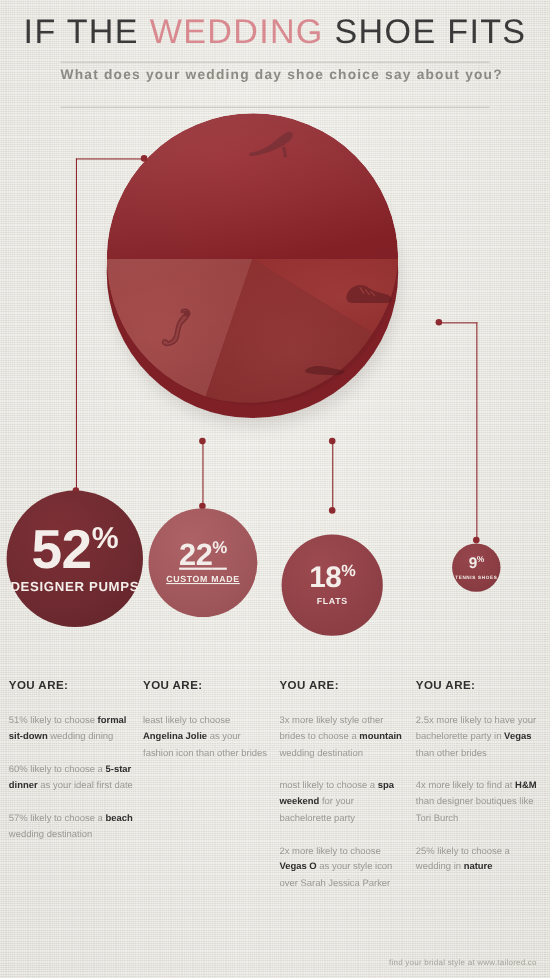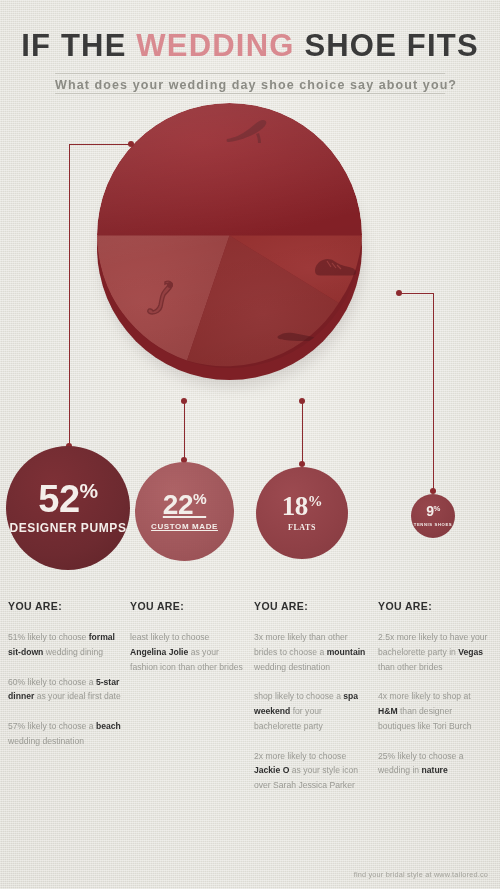--- a/index.html
+++ b/index.html
@@ -15,35 +15,35 @@
     background:
       repeating-linear-gradient(0deg, rgba(255,255,255,0.32) 0px, rgba(255,255,255,0.32) 1px, rgba(0,0,0,0.012) 1px, rgba(0,0,0,0.012) 2px),
       repeating-linear-gradient(90deg, rgba(255,255,255,0.20) 0px, rgba(255,255,255,0.20) 1px, rgba(0,0,0,0.010) 1px, rgba(0,0,0,0.010) 2px),
       radial-gradient(ellipse at 50% 30%, #eceae3 0%, #e4e3dc 55%, #dedcd4 100%);
   }
 
   
   #header { position:absolute; top:0; left:0; width:500px; }
   #title {
     text-align:center;
-    margin-top:28px;
+    margin-top:11px;
     font-size:31px;
     letter-spacing:1.2px;
-    font-weight:700;
+    font-weight:400;
     color:#3a3a3a;
     white-space:nowrap;
   }
   #title .accent { color:#d98a90; }
   #subtitle-wrap {
     margin:16px auto;
     width:390px;
     margin-top:9px;
     border-top:1px solid #c6c5bd;
     border-bottom:1px solid #c6c5bd;
-    padding:4px 0 1px 0;
+    padding:4px 0 22px 0;
   }
   #subtitle {
     text-align:center;
     font-size:12.5px;
     letter-spacing:1.1px;
     color:#8b8b84;
     font-weight:700;
     white-space:nowrap;
   }
 
@@ -93,30 +93,30 @@
     display:flex; flex-direction:column;
     align-items:center; justify-content:center;
     color:#f4eeea;
     text-align:center;
   }
   .bubble .pct { font-weight:700; line-height:0.95; letter-spacing:-0.5px; }
   .bubble .pct .sign { font-size:0.55em; vertical-align:top; }
   .bubble .lbl { font-weight:700; letter-spacing:0.6px; margin-top:3px; }
 
   #b1 { left:6px;   top:446px; width:124px; height:124px; background:radial-gradient(circle at 38% 30%, #7d3036 0%, #6d2a30 62%, #5f2328 100%); }
-  #b1 .pct { font-size:38px;text-align:center; } #b1 .lbl { font-size:12px; }
+  #b1 .pct { font-size:50px;text-align:center; } #b1 .lbl { font-size:12px; }
   #b2 { left:135px; top:462px; width:99px;  height:99px;  background:radial-gradient(circle at 38% 30%, #a9595d 0%, #9b4c51 62%, #8e4247 100%); opacity:0.93;text-decoration:underline; }
   #b2 .pct { font-size:28px; } #b2 .lbl { font-size:8px; }
-  #b3 { left:256px; top:467px; width:92px;  height:92px;  background:radial-gradient(circle at 38% 30%, #9c4a50 0%, #8f4046 62%, #843a40 100%);font-family:Liberation Serif, serif; }
+  #b3 { left:256px; top:486px; width:92px;  height:92px;  background:radial-gradient(circle at 38% 30%, #9c4a50 0%, #8f4046 62%, #843a40 100%); }
   #b3 .pct { font-size:27px; } #b3 .lbl { font-size:8px; }
   #b4 { left:411px; top:494px; width:44px;  height:44px;  background:radial-gradient(circle at 38% 30%, #96464c 0%, #8a3d43 62%, #7e363c 100%); }
   #b4 .pct { font-size:14px; } #b4 .lbl { font-size:4.2px; }
 
   
-  #columns { position:absolute; top:600px; left:0; width:396px; height:225px; }
+  #columns { position:absolute; top:617px; left:0; width:396px; height:225px; }
   .col { position:absolute; top:0; width:113px; }
   #c0 { left:8px; } #c1 { left:130px; } #c2 { left:254px; } #c3 { left:378px; }
   .col-head {
     font-size:10.5px; font-weight:700; letter-spacing:0.4px;
     color:#2f2f2f; margin-bottom:18px;
   }
   .fact {
     font-size:8.6px; line-height:1.72;
     color:#9a9a94; margin-bottom:15px;
   }
@@ -246,28 +246,28 @@
       <div class="fact"><span>51% likely to choose </span><b>formal sit-down</b><span> wedding dining</span></div>
       <div class="fact"><span>60% likely to choose a </span><b>5-star dinner</b><span> as your ideal first date</span></div>
       <div class="fact"><span>57% likely to choose a </span><b>beach</b><span> wedding destination</span></div>
     </div>
     <div class="col" id="c1">
       <div class="col-head">YOU ARE:</div>
       <div class="fact"><span>least likely to choose </span><b>Angelina Jolie</b><span> as your fashion icon than other brides</span></div>
     </div>
     <div class="col" id="c2">
       <div class="col-head">YOU ARE:</div>
-      <div class="fact"><span>3x more likely than other brides to choose a </span><b>mountain</b><span> wedding destination</span></div>
-      <div class="fact"><span>shop likely to choose a </span><b>spa weekend</b><span> for your bachelorette party</span></div>
-      <div class="fact"><span>2x more likely to choose </span><b>Jackie O</b><span> as your style icon over Sarah Jessica Parker</span></div>
+      <div class="fact"><span>3x more likely style other brides to choose a </span><b>mountain</b><span> wedding destination</span></div>
+      <div class="fact"><span>most likely to choose a </span><b>spa weekend</b><span> for your bachelorette party</span></div>
+      <div class="fact"><span>2x more likely to choose </span><b>Vegas O</b><span> as your style icon over Sarah Jessica Parker</span></div>
     </div>
     <div class="col" id="c3">
       <div class="col-head">YOU ARE:</div>
       <div class="fact"><span>2.5x more likely to have your bachelorette party in </span><b>Vegas</b><span> than other brides</span></div>
-      <div class="fact"><span>4x more likely to shop at </span><b>H&amp;M</b><span> than designer boutiques like Tori Burch</span></div>
+      <div class="fact"><span>4x more likely to find at </span><b>H&amp;M</b><span> than designer boutiques like Tori Burch</span></div>
       <div class="fact"><span>25% likely to choose a wedding in </span><b>nature</b><span></span></div>
     </div>
   </div>
 
   <div id="footer">
     <div id="tagline">find your bridal style at www.tailored.co</div>
   </div>
 
 </div>
 

